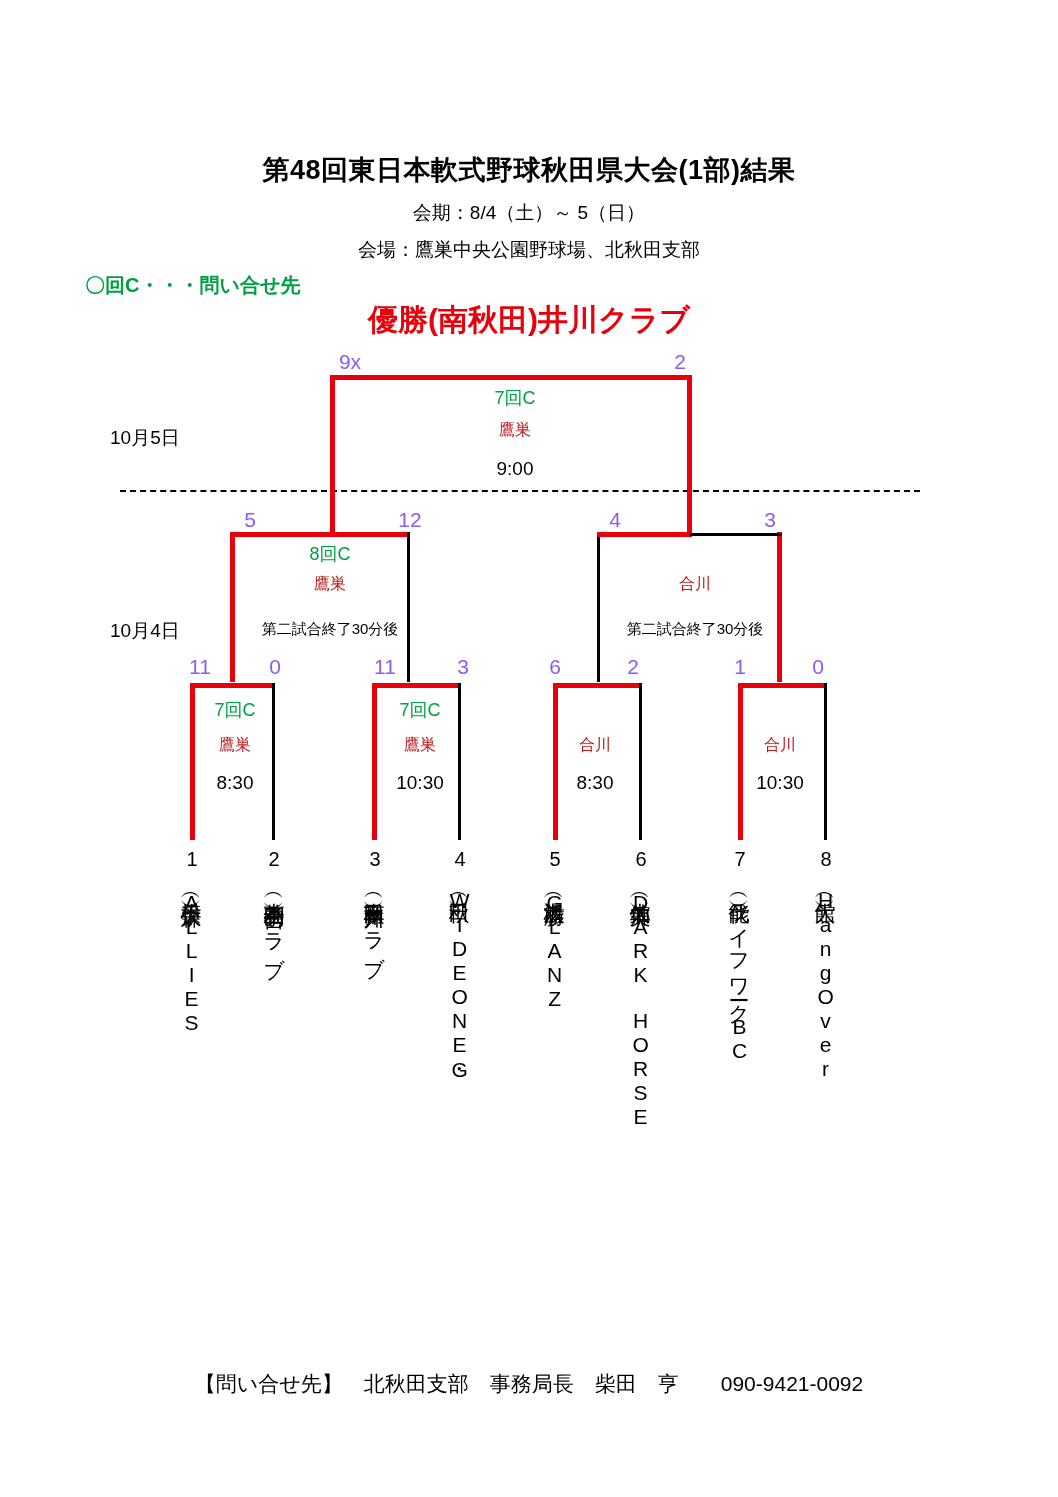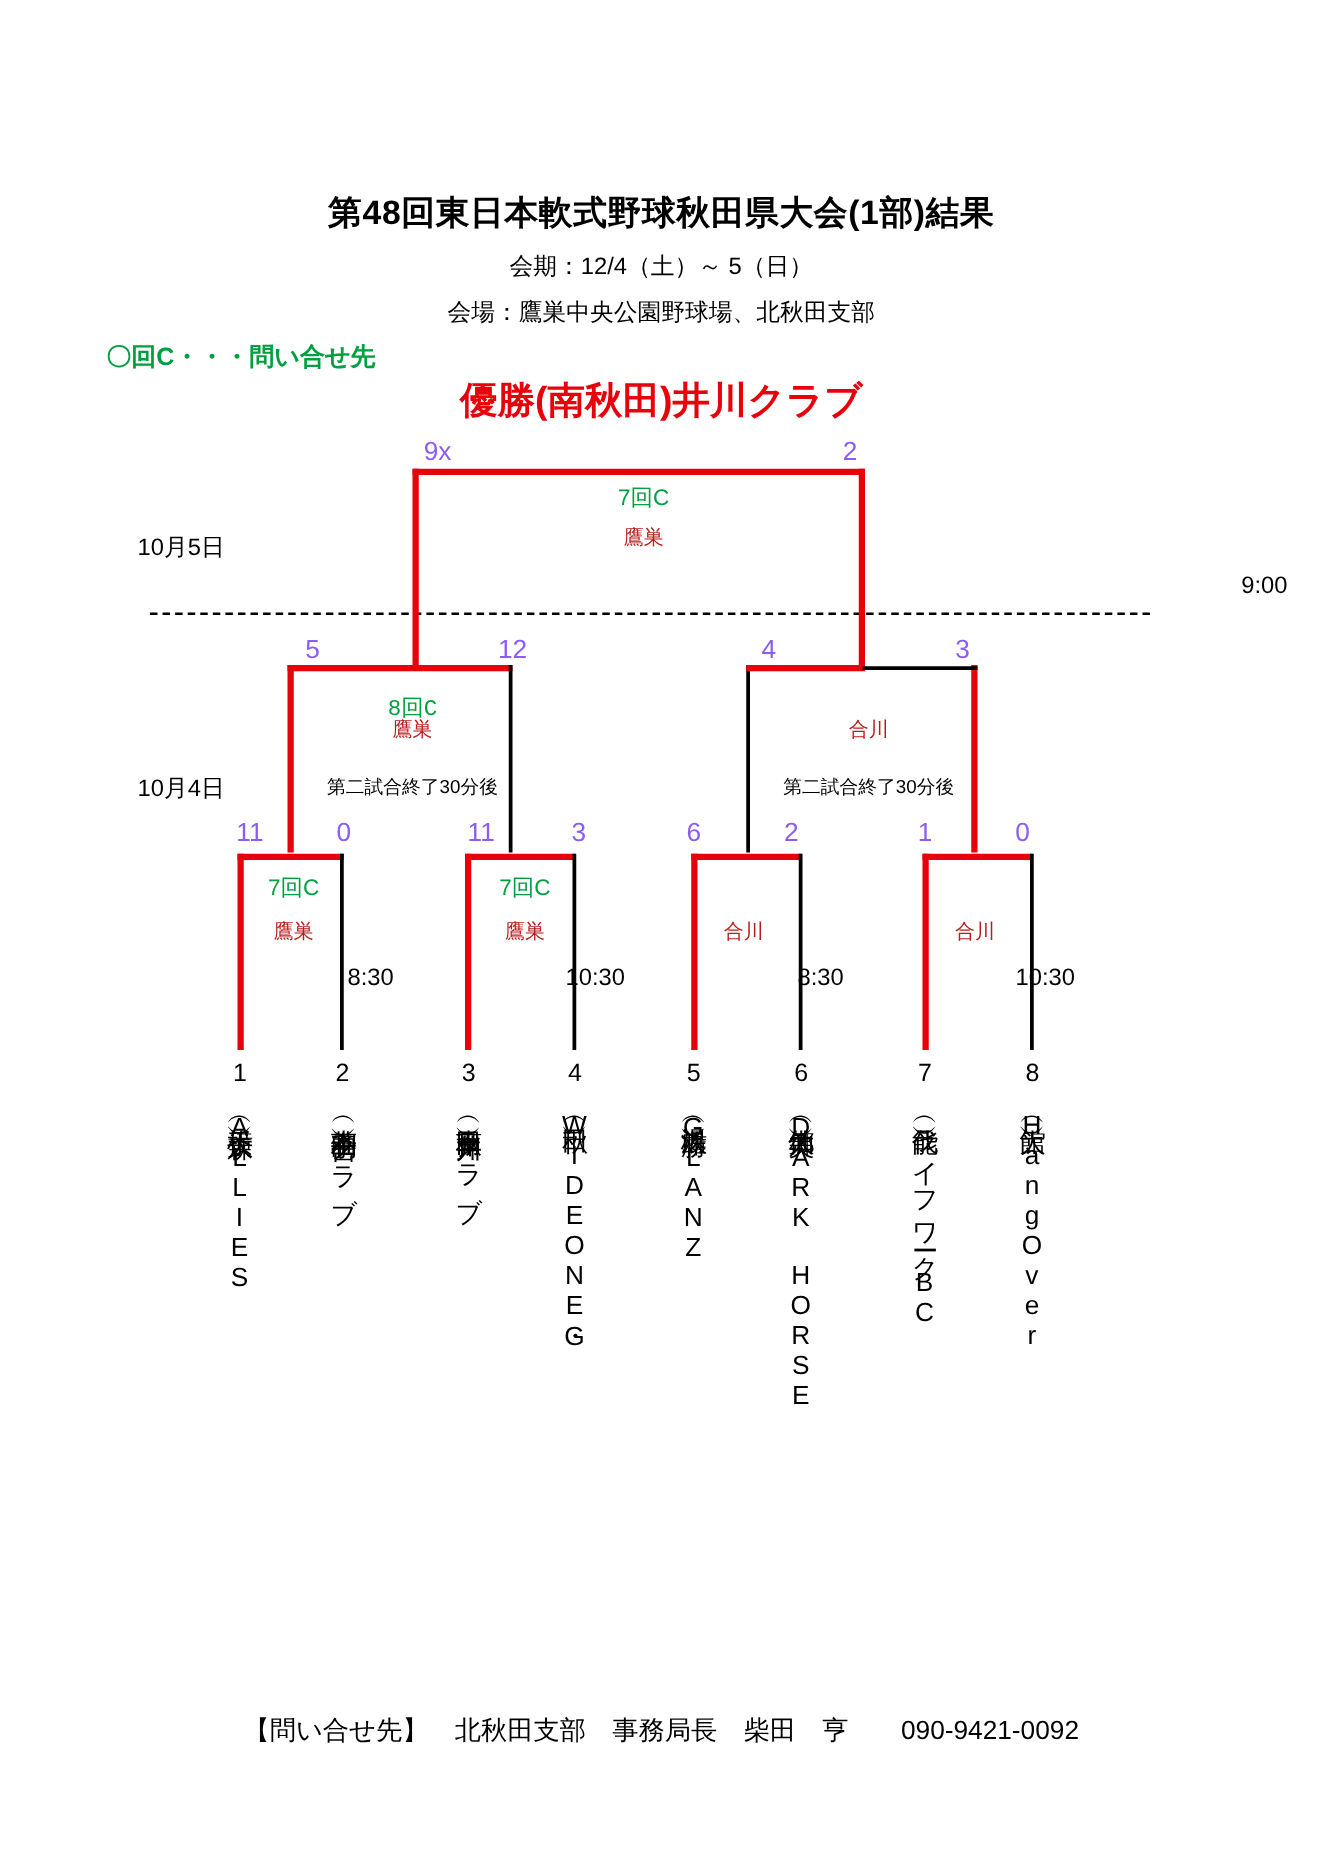--- a/index.html
+++ b/index.html
@@ -21,21 +21,21 @@
   #legend{
     top:272px;left:85px;font-size:20px;font-weight:bold;color:#00a040;
   }
   #champ{
     top:300px;left:0;width:1058px;font-size:30px;font-weight:bold;color:#e8000a;
   }
 
   .score{font-size:21px;color:#8b5cf6;}
   .cold{font-size:18px;color:#00a040;}
   .venue{font-size:16px;color:#b91c1c;}
-  .time{font-size:19px;color:#000;text-align:right;}
+  .time{font-size:19px;color:#000;}
   .note{font-size:15px;color:#000;}
   .daylabel{font-size:19px;color:#000;}
 
   .seedno{font-size:20px;color:#000;}
 
   
   .team{
     writing-mode:vertical-rl;
     text-orientation:upright;
     font-size:21px;
@@ -51,42 +51,42 @@
   }
 
   #footer{
     top:1370px;left:0;width:1058px;font-size:21px;
   }
 </style>
 </head>
 <body>
 
 <div class="abs ctr" id="title">第48回東日本軟式野球秋田県大会(1部)結果</div>
-<div class="abs ctr" id="sub1">会期：12/4（土）～ 5（日）</div>
+<div class="abs ctr" id="sub1">会期：8/4（土）～ 5（日）</div>
 <div class="abs ctr" id="sub2">会場：鷹巣中央公園野球場、北秋田支部</div>
 <div class="abs" id="legend">〇回C・・・問い合せ先</div>
 <div class="abs ctr" id="champ">優勝(南秋田)井川クラブ</div>
 
 <div class="abs daylabel" style="top:425px;left:110px;">10月5日</div>
 <div class="abs daylabel" style="top:618px;left:110px;">10月4日</div>
 <div class="dash" style="top:490px;left:120px;width:800px;"></div>
 
 <div class="abs ctr score" style="top:350px;left:300px;width:100px;">9x</div>
 <div class="abs ctr score" style="top:350px;left:630px;width:100px;">2</div>
 <div class="abs ctr cold" style="top:386px;left:0px;width:1030px;">7回C</div>
 <div class="abs ctr venue" style="top:420px;left:0px;width:1030px;">鷹巣</div>
 <div class="abs ctr time" style="top:458px;left:0px;width:1030px;">9:00</div>
 
 <div class="line" style="top:375px;left:330px;width:5px;height:160px;"></div>
 <div class="line" style="top:375px;left:330px;width:362px;height:5px;"></div>
 <div class="line" style="top:375px;left:687px;width:5px;height:160px;"></div>
 
 <div class="abs ctr score" style="top:508px;left:200px;width:100px;">5</div>
 <div class="abs ctr score" style="top:508px;left:360px;width:100px;">12</div>
-<div class="abs ctr cold" style="top:554px;left:230px;width:200px;font-family:Liberation Mono, monospace;">8回C</div>
+<div class="abs ctr cold" style="top:542px;left:230px;width:200px;">8回C</div>
 <div class="abs ctr venue" style="top:574px;left:230px;width:200px;">鷹巣</div>
 <div class="abs ctr note" style="top:620px;left:230px;width:200px;">第二試合終了30分後</div>
 
 <div class="line" style="top:532px;left:230px;width:5px;height:150px;"></div>
 <div class="line" style="top:532px;left:230px;width:180px;height:5px;"></div>
 <div class="thin" style="top:532px;left:407px;width:3px;height:150px;"></div>
 
 <div class="abs ctr score" style="top:508px;left:565px;width:100px;">4</div>
 <div class="abs ctr score" style="top:508px;left:720px;width:100px;">3</div>
 <div class="abs ctr cold" style="top:541px;left:595px;width:200px;"></div>

